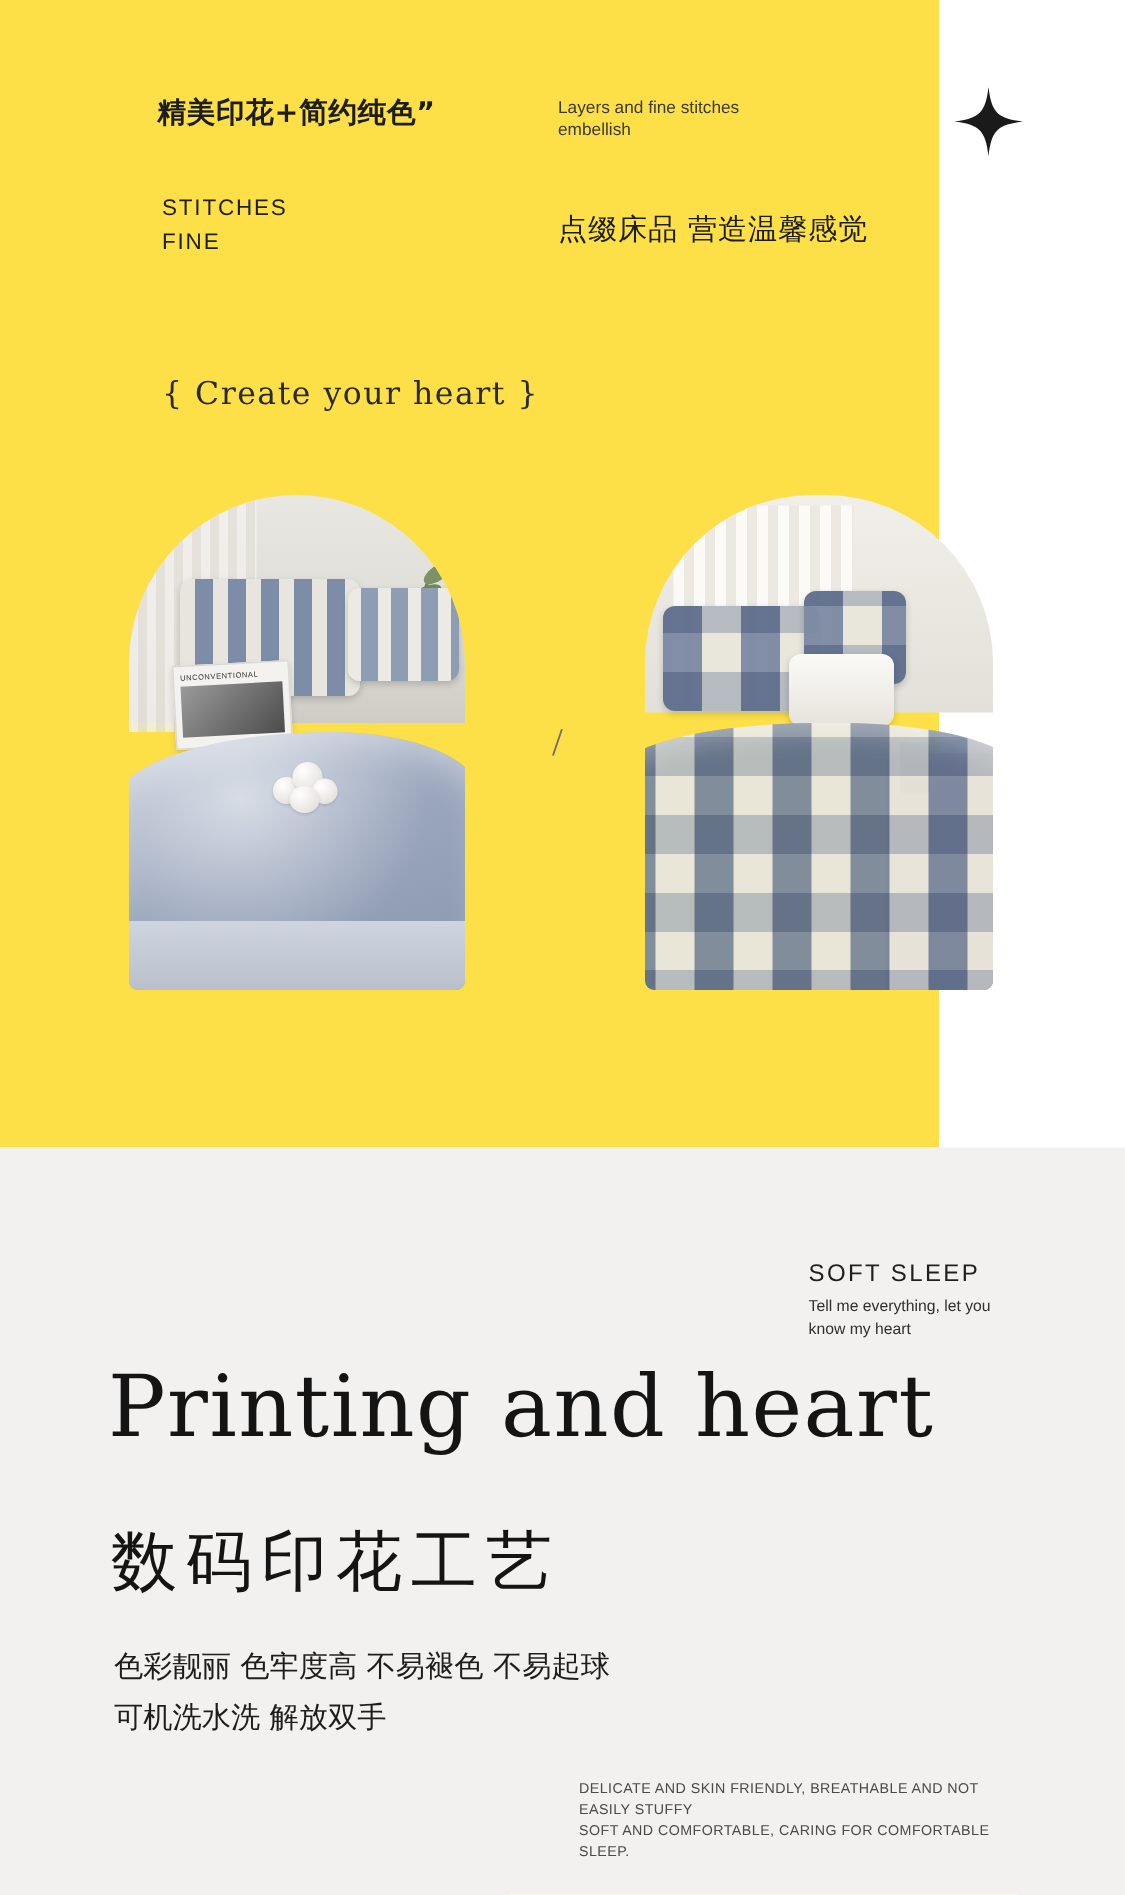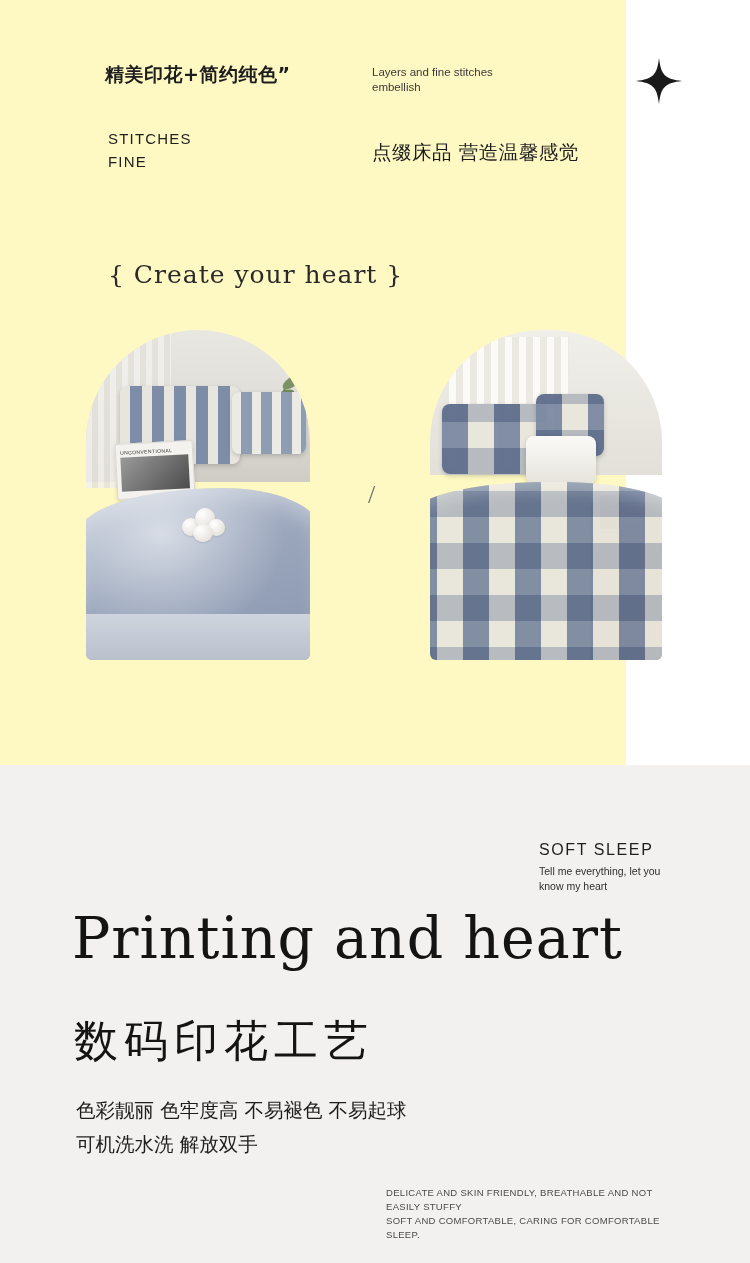--- a/index.html
+++ b/index.html
@@ -15,21 +15,21 @@
     width: 750px;
     height: 1263px;
     background: #ffffff;
   }
 
   
   .top-section {
     position: relative;
     width: 626px;
     height: 765px;
-    background: #fef9c3;
+    background: #fde047;
   }
 
   .headline-cn {
     position: absolute;
     left: 105px;
     top: 62px;
     font-size: 19px;
     font-weight: bold;
     color: #1d1d1d;
     letter-spacing: 0.5px;
@@ -73,27 +73,26 @@
     line-height: 32px;
     color: #1d1d1d;
     letter-spacing: 0.5px;
     font-family: "DejaVu Sans", sans-serif;
   }
 
   .script-line {
     position: absolute;
     left: 108px;
     top: 250px;
-    font-size: 25px;
+    font-size: 21px;
     letter-spacing: 1px;
     color: #2a2a2a;
     font-family: "DejaVu Serif", serif;
     font-weight: 300;
     white-space: nowrap;
-    margin-top: 10px;
   }
 
   
   .photos {
     position: absolute;
     left: 0;
     top: 330px;
     width: 750px;
     height: 335px;
   }

